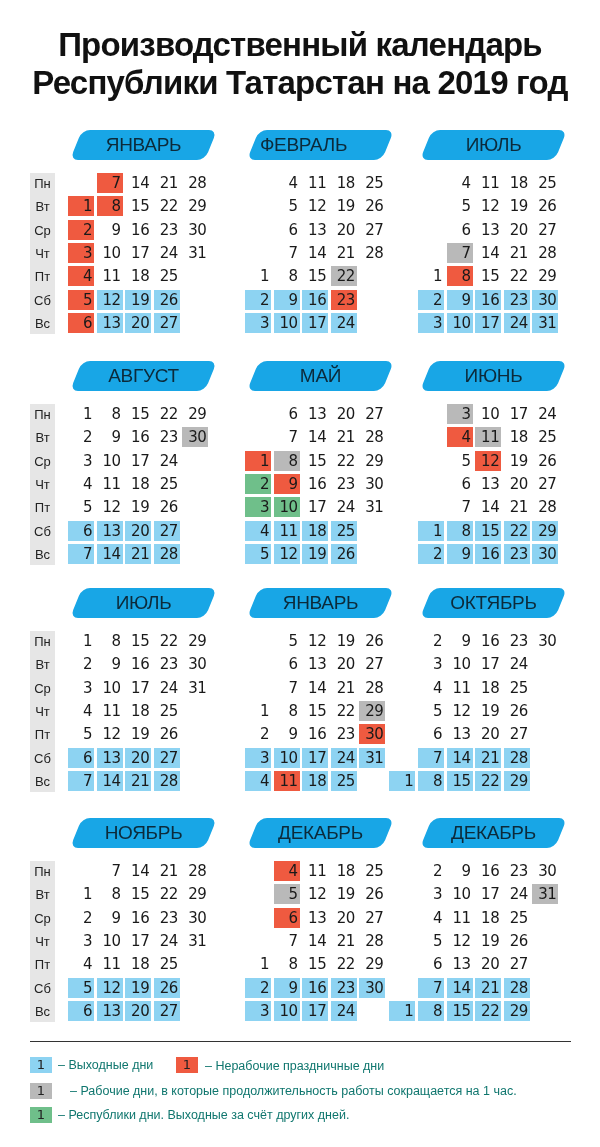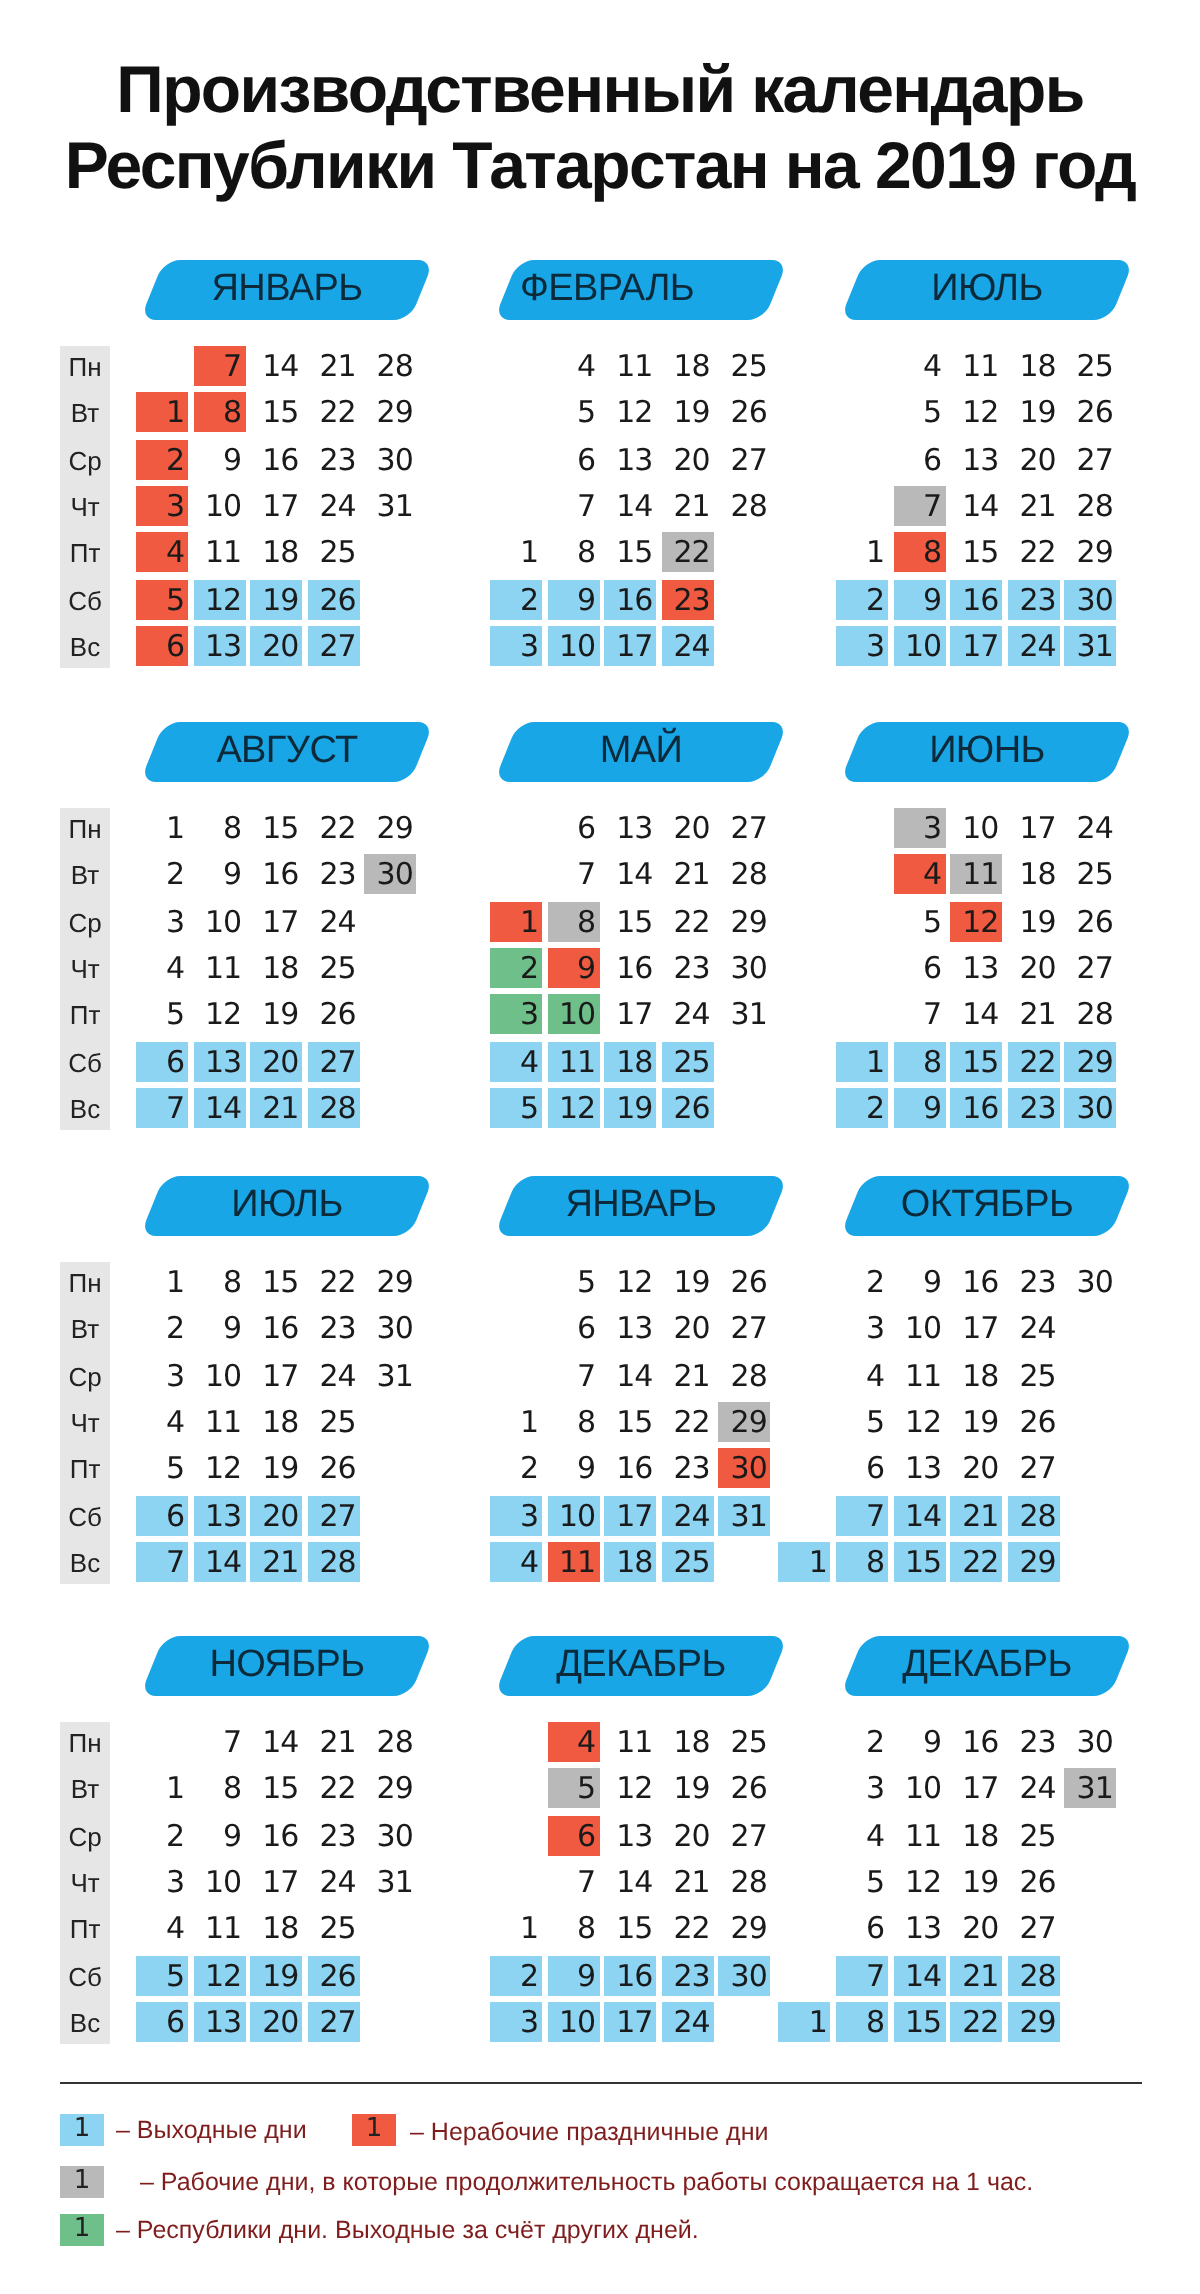--- a/index.html
+++ b/index.html
@@ -23,21 +23,21 @@
           text-align: right; padding-right: 2px; box-sizing: border-box;
           font-size: 15px; color: #1a1a1a; font-family: "DejaVu Sans", sans-serif;
           letter-spacing: -0.5px; }
   .c-weekend { background: #8dd3f2; }
   .c-holiday { background: #ef5a40; }
   .c-short { background: #b9b9b9; }
   .c-transfer { background: #6fbf8a; }
   .legend-line { position: absolute; left: 30px; top: 1041px; width: 541px; height: 1px; background: #333; }
   .lg-box { position: absolute; width: 22px; height: 16px; line-height: 16px; text-align: center;
             font-size: 13px; color: #222; }
-  .lg-text { position: absolute; font-size: 12.5px; color: #7f1d1d; white-space: nowrap;
+  .lg-text { position: absolute; font-size: 12.5px; color: #0f766e; white-space: nowrap;
              font-family: "Liberation Sans", sans-serif; line-height: 16px; }
 </style>
 </head>
 <body>
 
 <div class="title l1">Производственный календарь</div>
 <div class="title l2">Республики Татарстан на 2019 год</div>
 
 <div id="calendar">
     <div class="month" style="left: 0px; top: 0px;">

